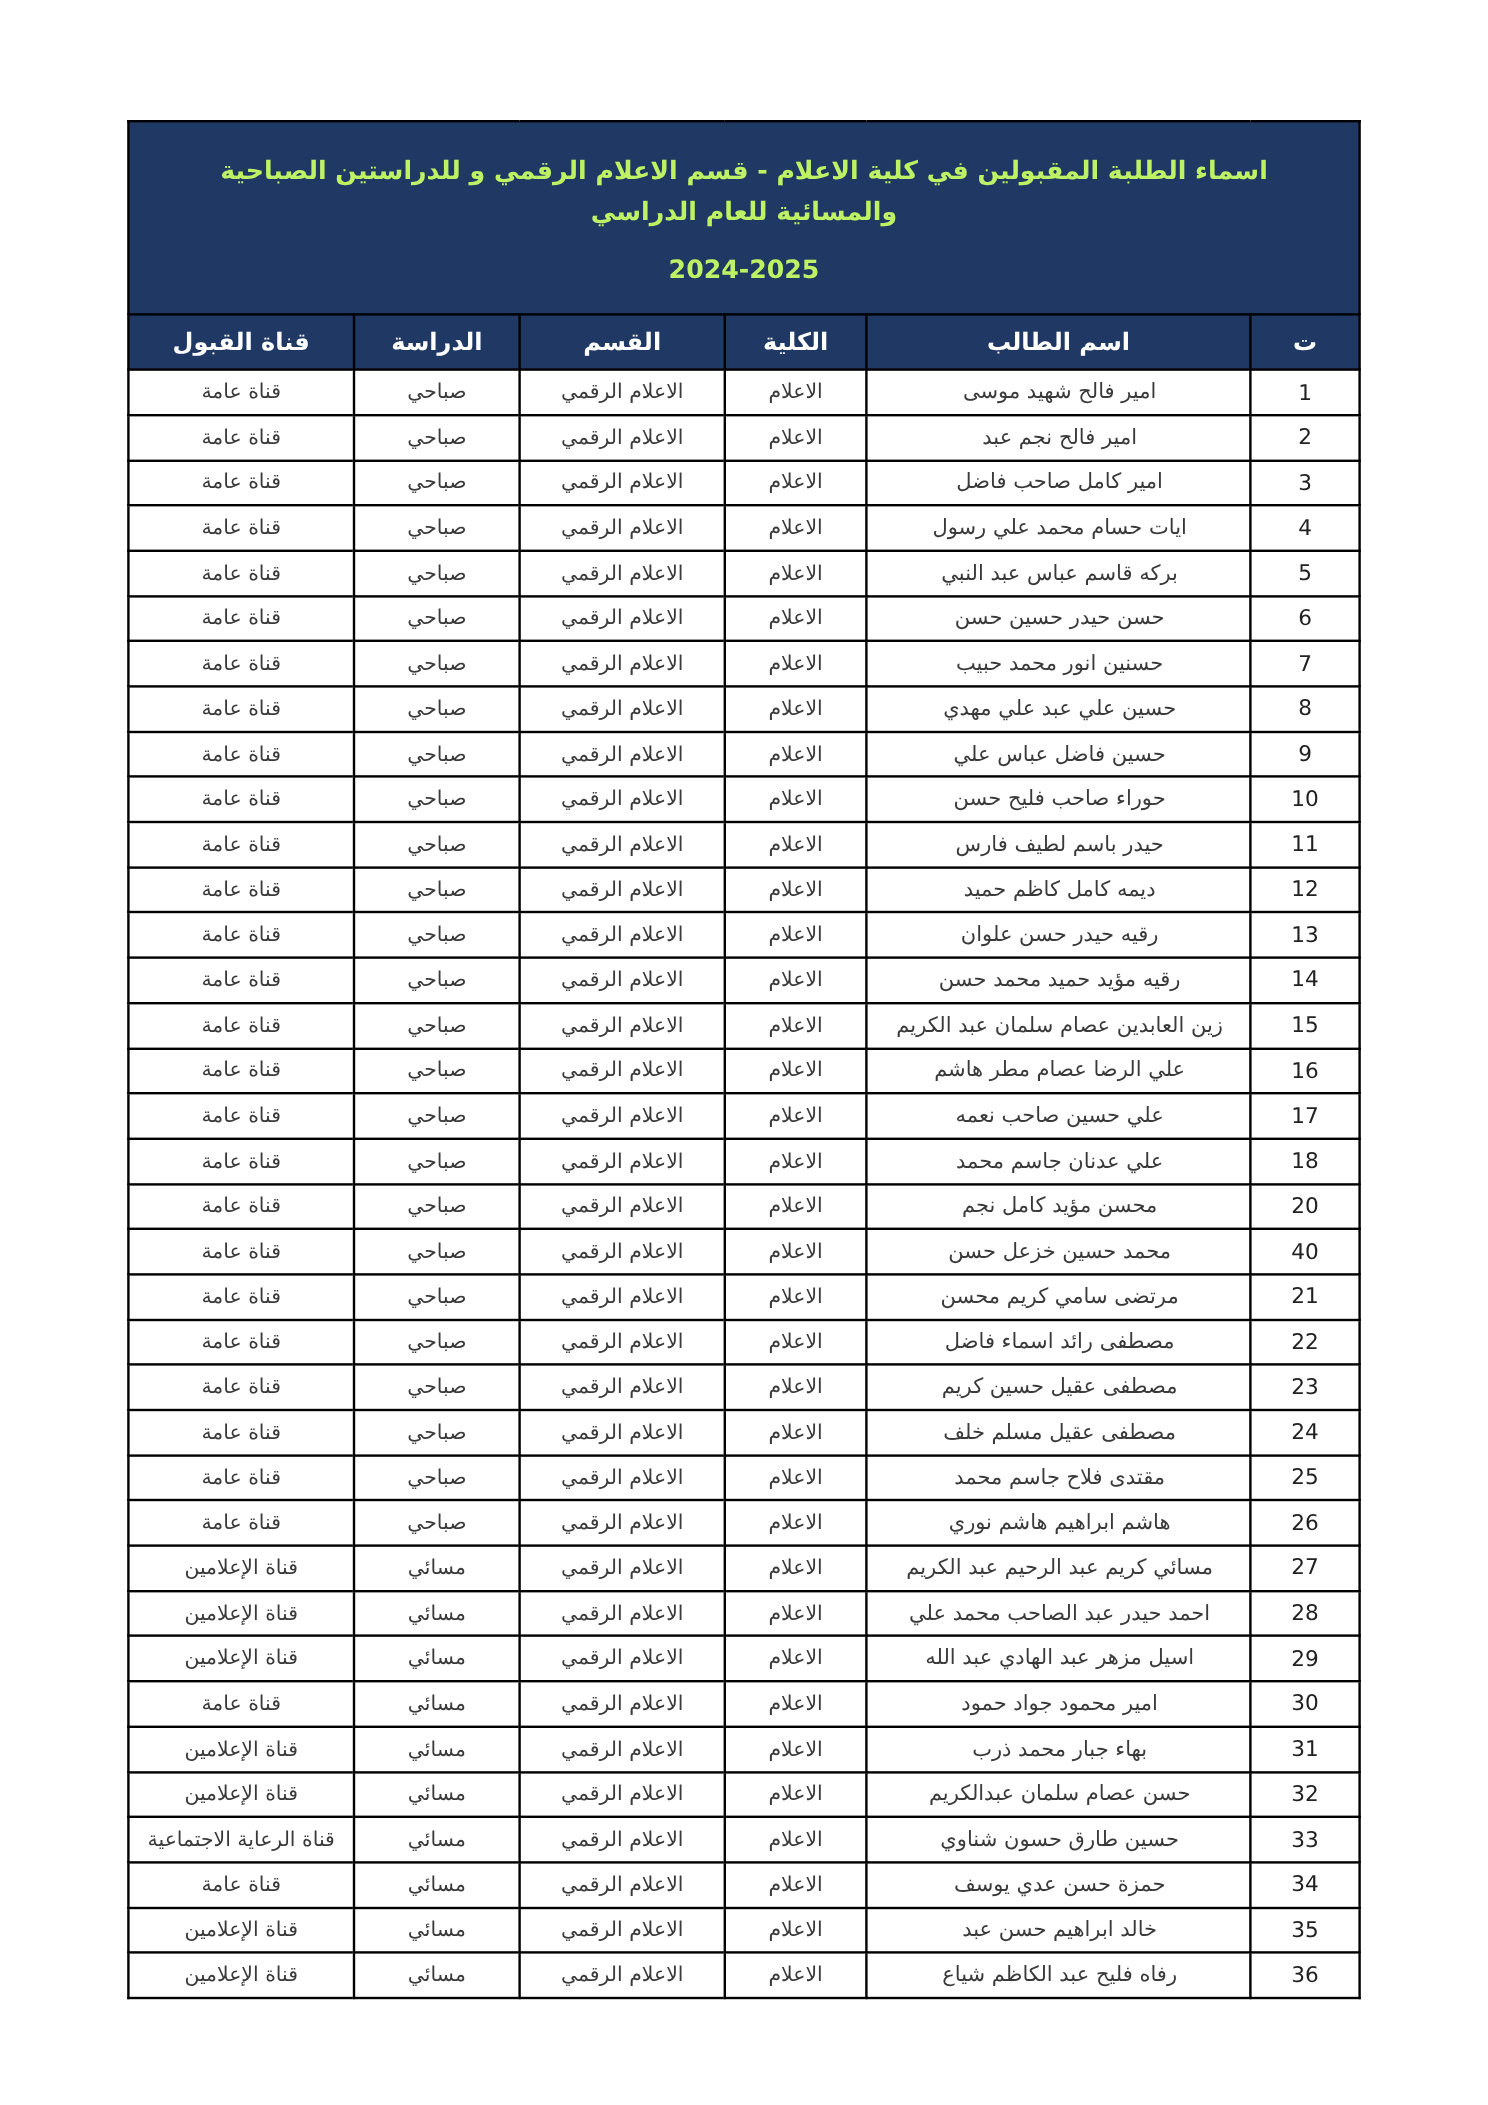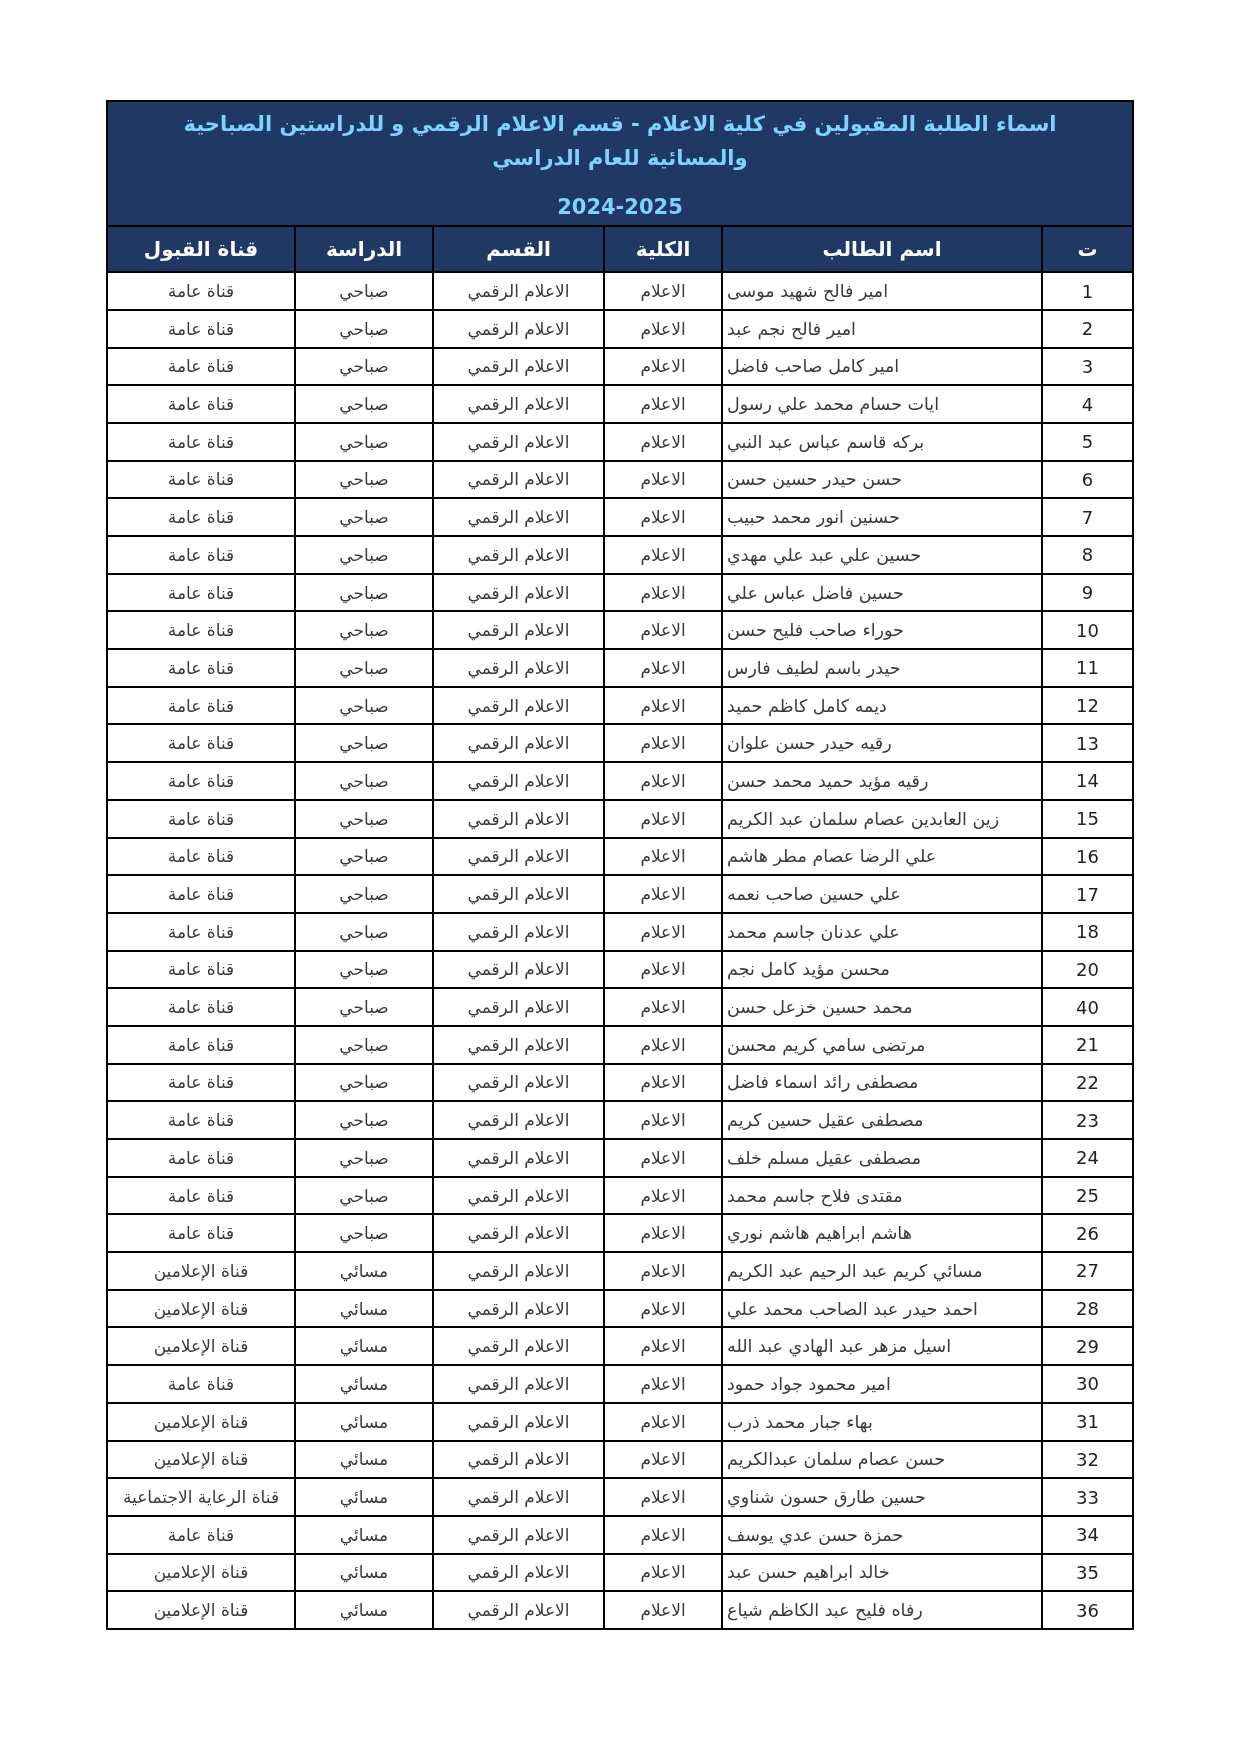--- a/index.html
+++ b/index.html
@@ -17,24 +17,24 @@
     margin: 100px auto 0 auto;
     direction: rtl;
   }
   .doc-table th, .doc-table td {
     border: 2px solid #000000;
     vertical-align: middle;
   }
 
   .title-cell {
     background: var(--accent, #1f3864);
-    color: #7dd3fc;
+    color: #bef264;
     height: 110px;
     text-align: center;
-    padding: 6px 28px;
+    padding: 24px 28px;
   }
   .title-line1 {
     font-size: 21px;
     font-weight: bold;
     line-height: 1.6;
   }
   .title-line2 {
     font-size: 21px;
     font-weight: bold;
     margin-top: 20px;
@@ -54,21 +54,21 @@
   .doc-table tbody tr { height: 37.7px; }
   .doc-table tbody td {
     color: #3a3a3a;
     font-size: 17px;
     text-align: center;
     padding: 2px 4px;
     white-space: nowrap;
     overflow: hidden;
   }
   .doc-table tbody td.cell-name {
-    text-align: left;
+    text-align: center;
     padding-right: 2px;
     font-size: 17.5px;
   }
   .doc-table tbody td.cell-no {
     font-size: 18px;
     color: #222222;
     font-family: "DejaVu Sans", sans-serif;
   }
 </style>
 </head>

